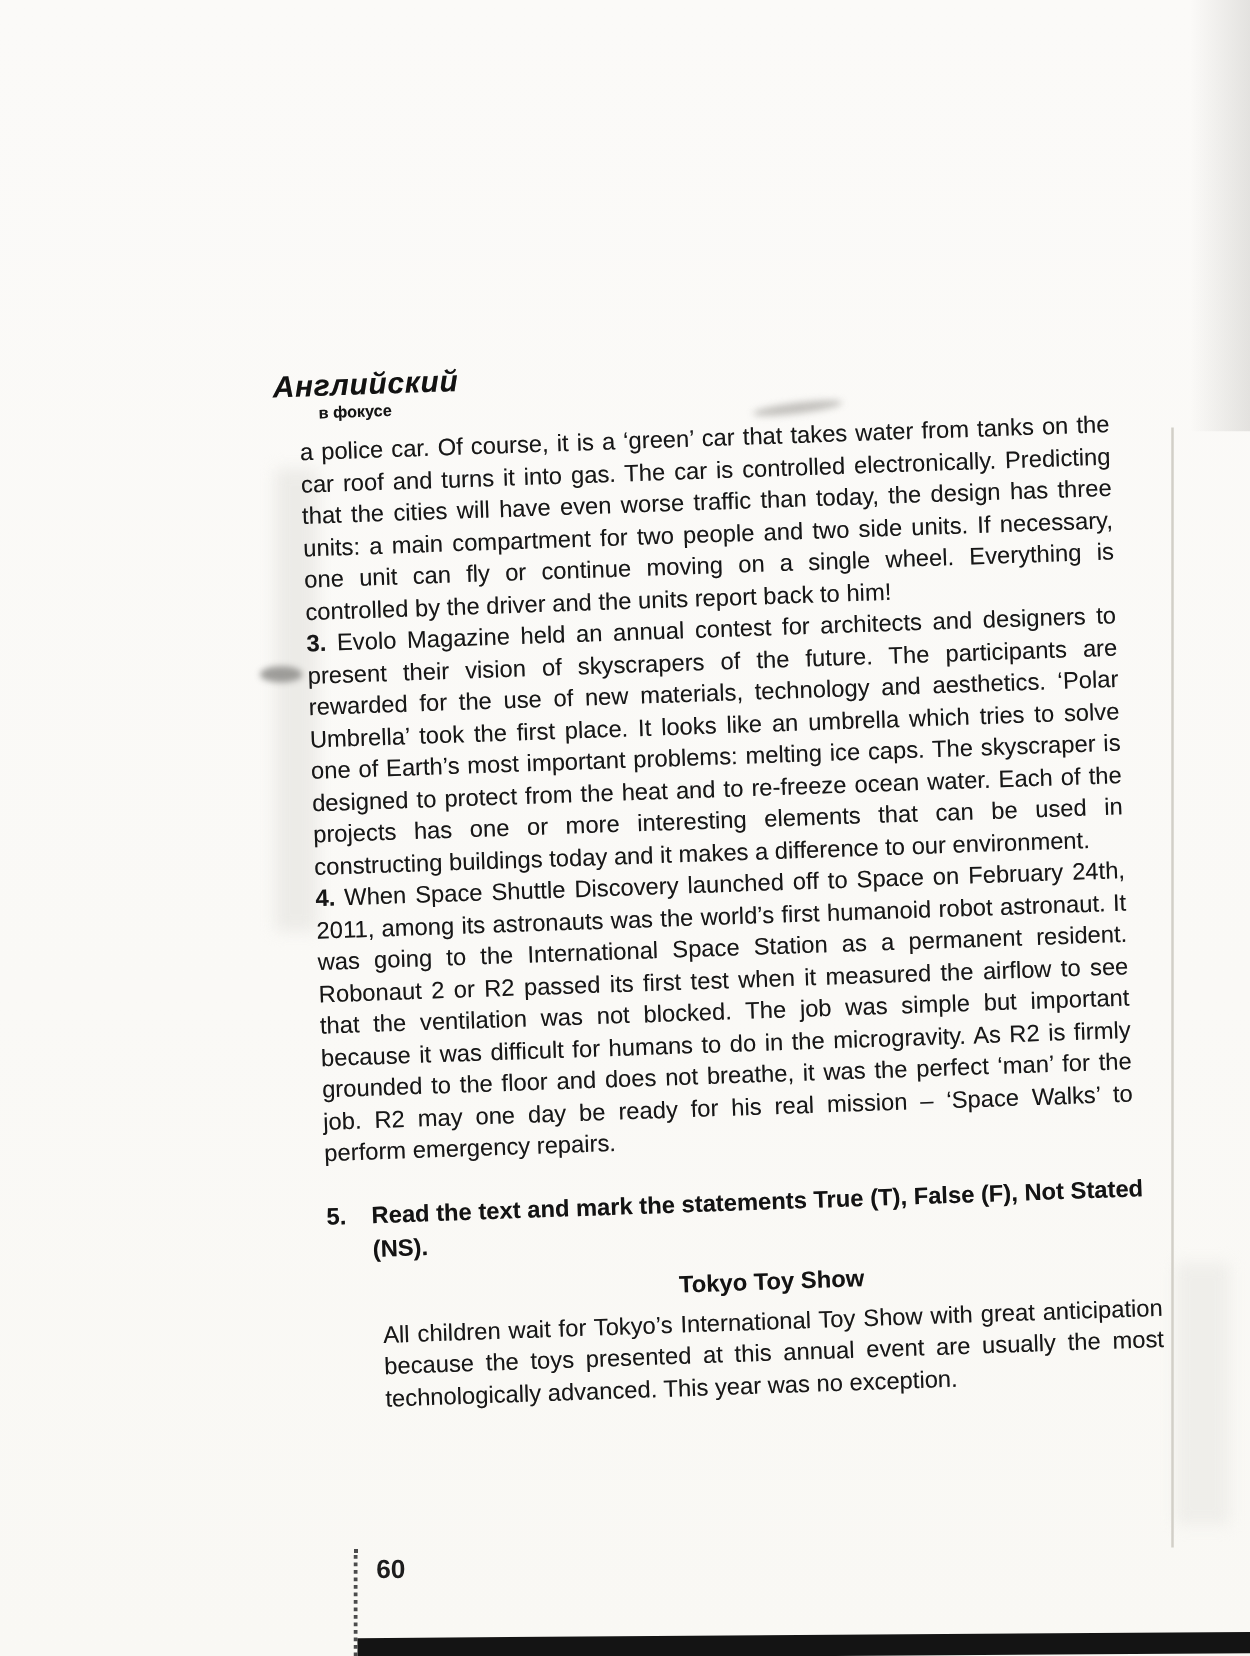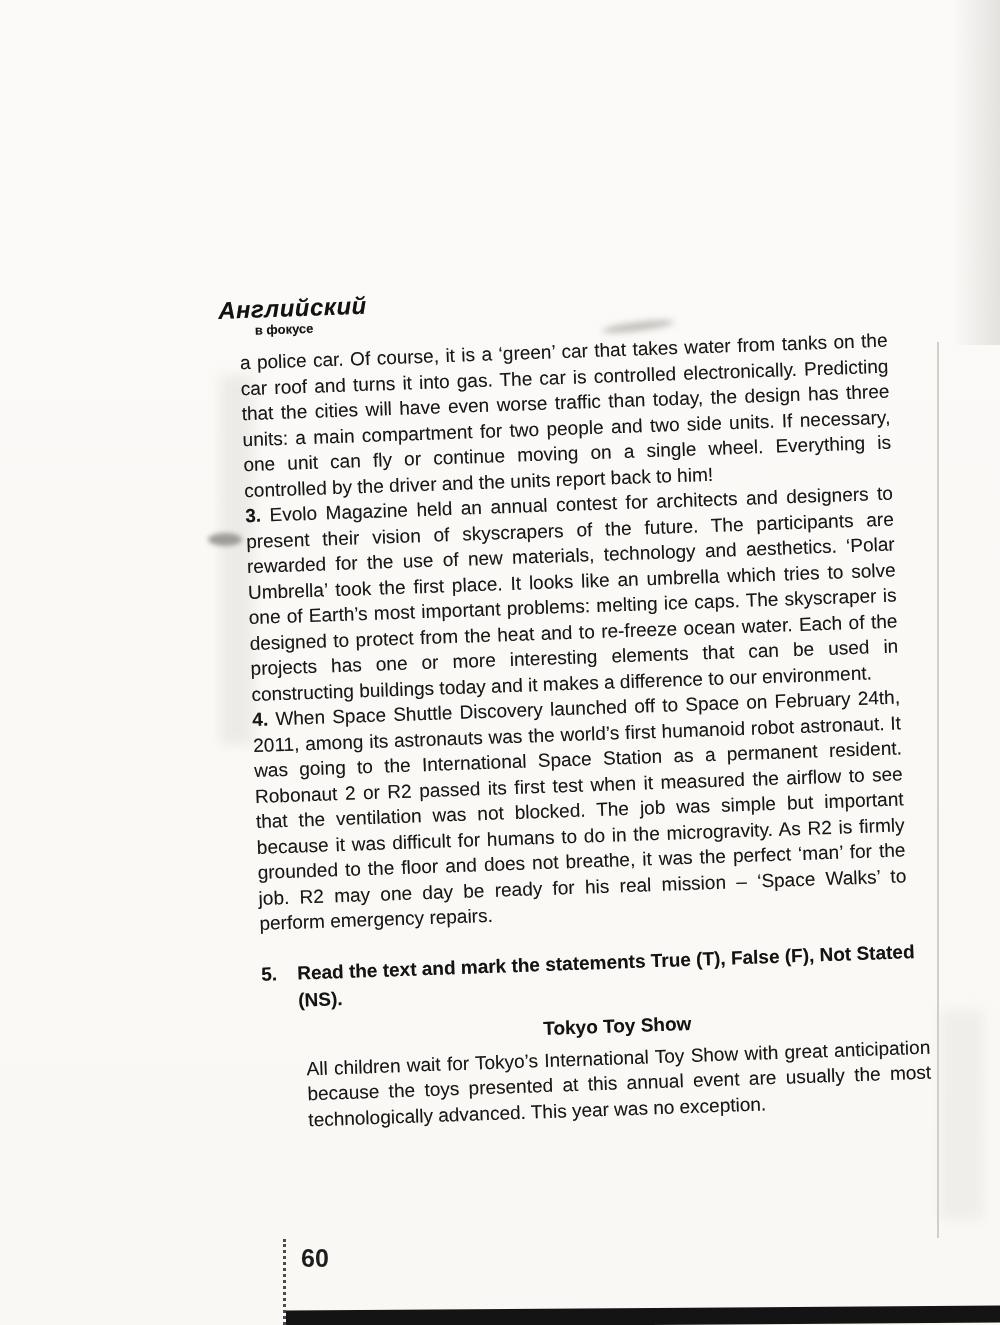--- a/index.html
+++ b/index.html
@@ -105,21 +105,21 @@
   }
 
   
   .dotted {
     position: absolute; left: 283px; top: 1239px;
     height: 86px; width: 0;
     border-left: 3px dotted #4b4b4b;
   }
   .page-number {
     position: absolute; left: 301px; top: 1244px;
-    font-size: 25px; font-weight: bold; color: #1d1d1d;
+    font-size: 21px; font-weight: bold; color: #1d1d1d;
   }
   .bottom-bar {
     position: absolute; left: 286px; top: 1308px;
     width: 726px; height: 17px;
     background: #141414;
     transform: rotate(-0.4deg);
   }
 </style>
 </head>
 <body>

